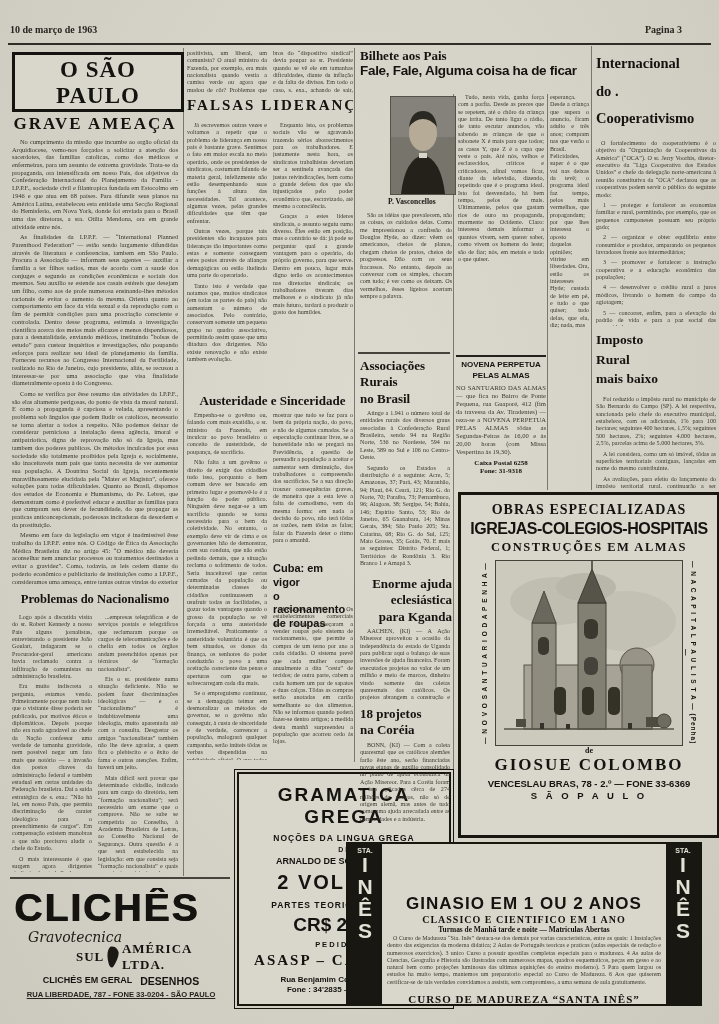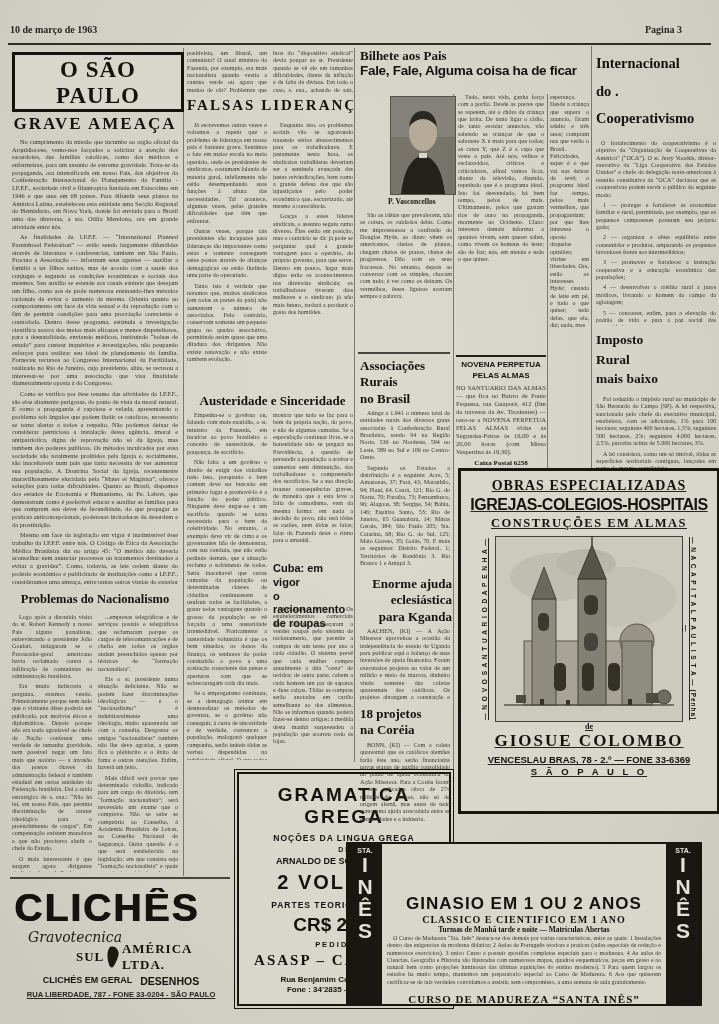--- a/index.html
+++ b/index.html
@@ -206,21 +206,21 @@
     <div>Imposto</div>
     <div>Rural</div>
     <div>mais baixo</div>
   </div>
   <div class="abs bt2" style="left:596px;top:396px;width:120px;height:92px;">
     <p>Foi reduzido o impôsto rural no municipio de São Bernardo do Campo (SP). A lei respectiva, sancionada pelo chefe do executivo municipal, estabelece, com os adicionais, 1% para 100 hectares; seguintes 400 hectares, 1,5%; seguintes 500 hectares, 2%; seguintes 4.000 hectares, 2,5%, parcelas acima de 5.000 hectares, 3%.</p>
     <p>A lei considera, como um só imóvel, tôdas as superficies territoriais contíguas, lançadas em nome do mesmo contribuinte.</p>
     <p>As avaliações, para efeito do lançamento do impôsto territorial rural, continuarão a ser realizadas pela comissão criada pela Lei Municipal n.o 298, de 26 de maio de 1955.</p>
   </div>
 
-  <div class="abs adbox" style="left:458px;top:468px;width:256px;height:340px;border-width:3px;text-decoration:underline;">
+  <div class="abs adbox" style="left:458px;top:492px;width:256px;height:340px;border-width:3px;">
     <div class="hl ctr" style="font-size:14px;letter-spacing:1px;margin-top:7px;">OBRAS  ESPECIALIZADAS</div>
     <div class="hl sans ctr" style="font-size:16px;letter-spacing:-0.5px;margin-top:2px;">IGREJAS-COLEGIOS-HOSPITAIS</div>
     <div class="hl ctr" style="font-size:12.5px;letter-spacing:1.5px;margin-top:2px;">CONSTRUÇÕES  EM  ALMAS</div>
     <div style="display:flex;justify-content:center;align-items:stretch;margin-top:5px;height:186px;">
       <div class="vertxt hl sans ctr" style="font-size:6.5px;width:14px;">— N O V O   S A N T U A R I O   D A   P E N H A —</div>
       <div style="width:186px;border:1px solid #44423a;background:#ccc9bd;">
         <svg width="184" height="184" viewBox="0 0 184 184">
           <rect width="184" height="184" fill="#ccc9bd"></rect>
           <ellipse cx="60" cy="40" rx="46" ry="24" fill="#c0bdb1"></ellipse>
           <ellipse cx="130" cy="60" rx="50" ry="30" fill="#c3c0b4"></ellipse>

